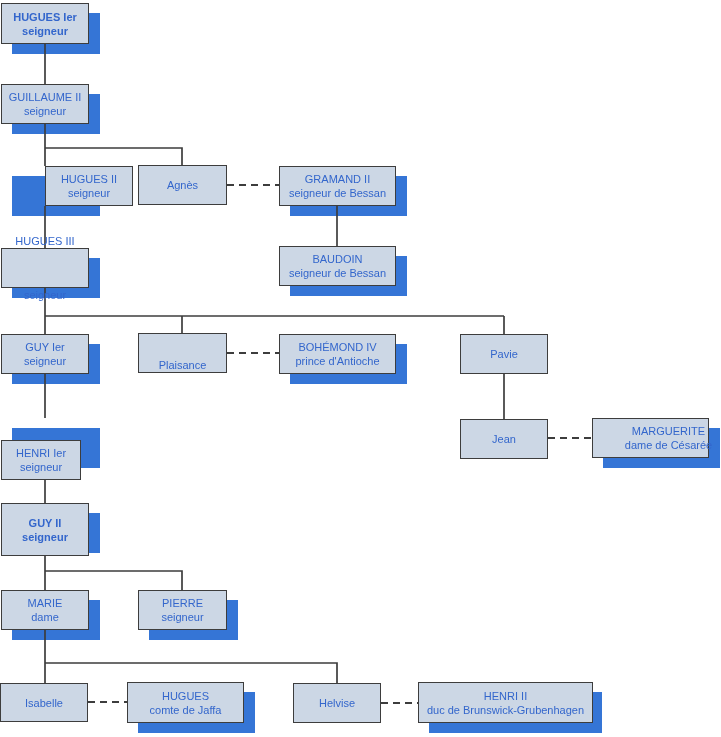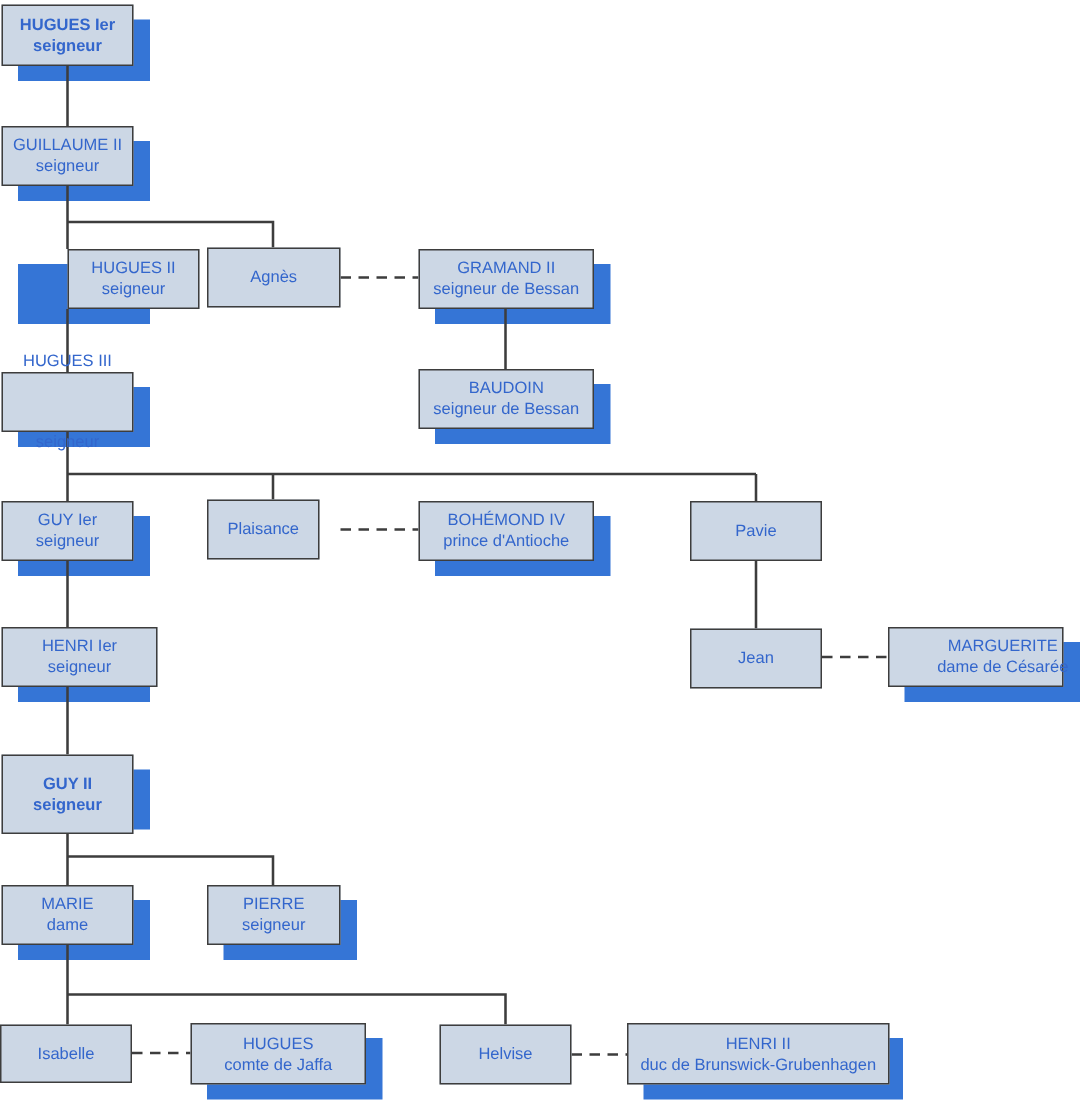--- a/index.html
+++ b/index.html
@@ -108,31 +108,31 @@
         <div class="person-title">seigneur</div>
       </div>
       <div class="node" style="left: 279px; top: 246px; width: 117px; height: 40px;">
         <div class="person-name">BAUDOIN</div>
         <div class="person-title">seigneur de Bessan</div>
       </div>
       <div class="node" style="left: 1px; top: 334px; width: 88px; height: 40px;">
         <div class="person-name">GUY Ier</div>
         <div class="person-title">seigneur</div>
       </div>
-      <div class="node" style="left: 138px; top: 333px; width: 75px; height: 40px;">
+      <div class="node" style="left: 138px; top: 333px; width: 89px; height: 40px; justify-content: flex-end;">
         <div class="person-name">Plaisance</div>
       </div>
       <div class="node" style="left: 279px; top: 334px; width: 117px; height: 40px;">
         <div class="person-name">BOHÉMOND IV</div>
         <div class="person-title">prince d'Antioche</div>
       </div>
       <div class="node" style="left: 460px; top: 334px; width: 88px; height: 40px;">
         <div class="person-name">Pavie</div>
       </div>
-      <div class="node" style="left: 1px; top: 418px; width: 104px; height: 40px; align-items: center;">
+      <div class="node" style="left: 1px; top: 440px; width: 80px; height: 40px; align-items: center;">
         <div class="person-name">HENRI Ier</div>
         <div class="person-title">seigneur</div>
       </div>
       <div class="node" style="left: 460px; top: 419px; width: 88px; height: 40px; text-align: center;">
         <div class="person-name">Jean</div>
       </div>
       <div class="node" style="left: 592px; top: 418px; width: 117px; height: 40px; padding-left: 36px;">
         <div class="person-name">MARGUERITE</div>
         <div class="person-title">dame de Césarée</div>
       </div>

